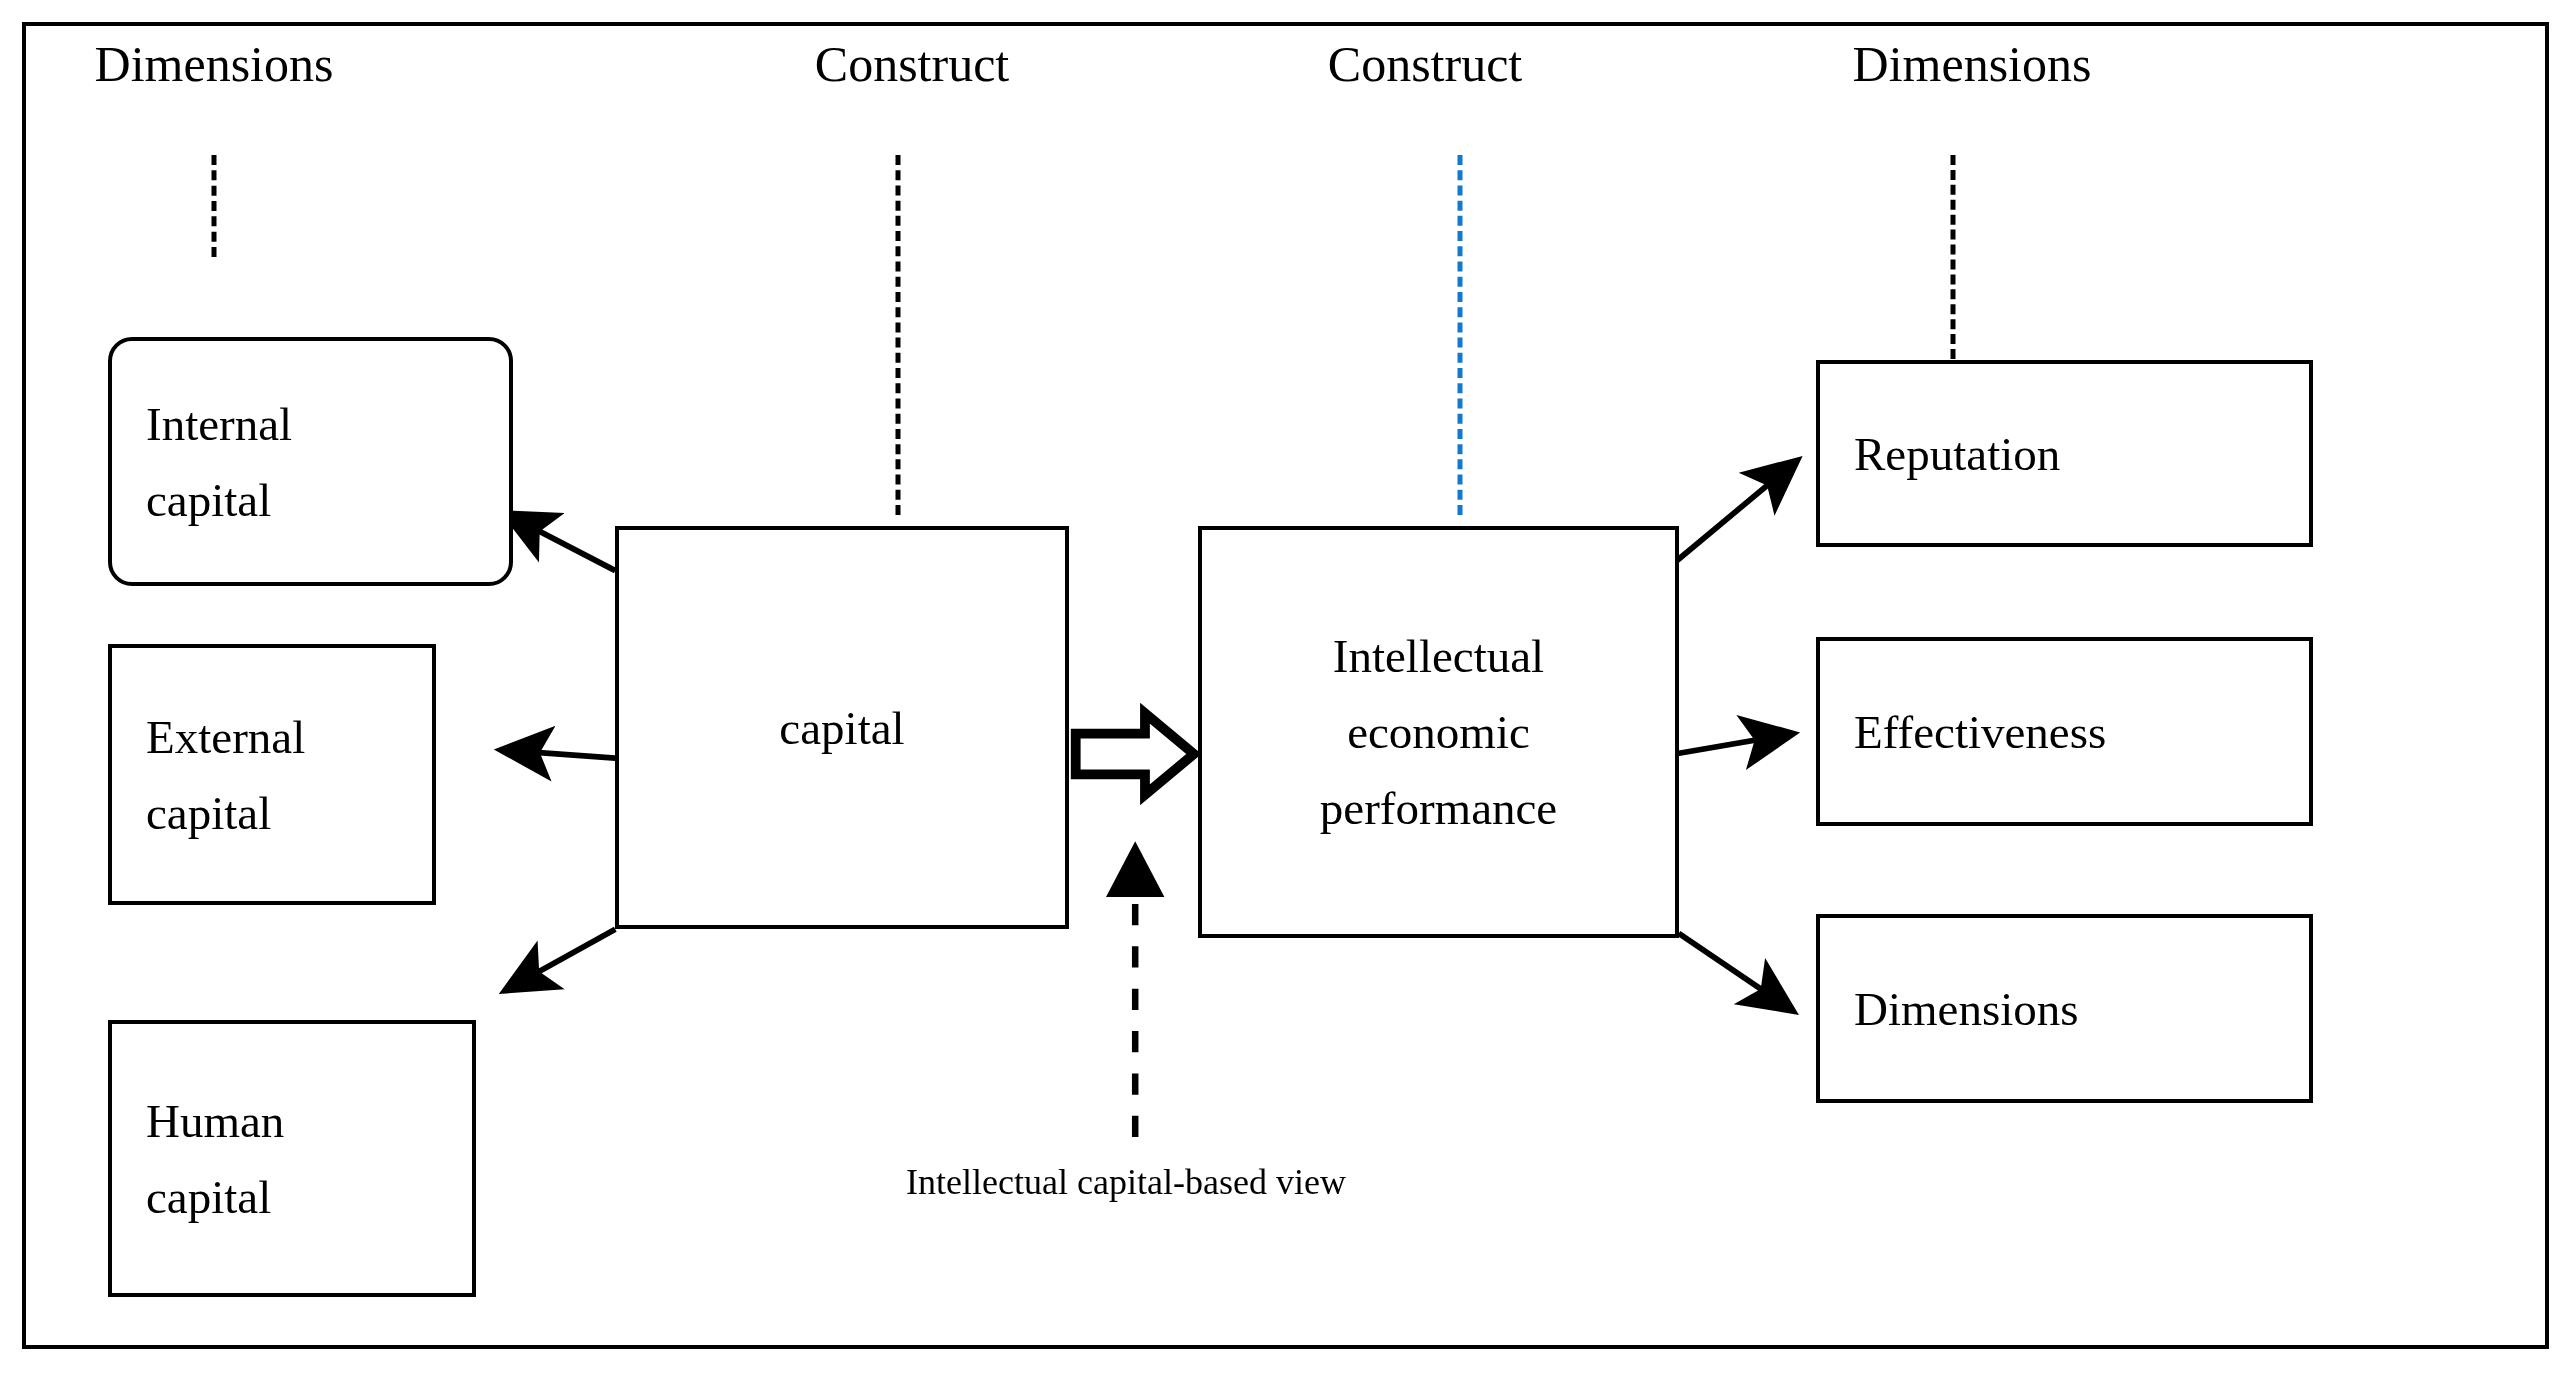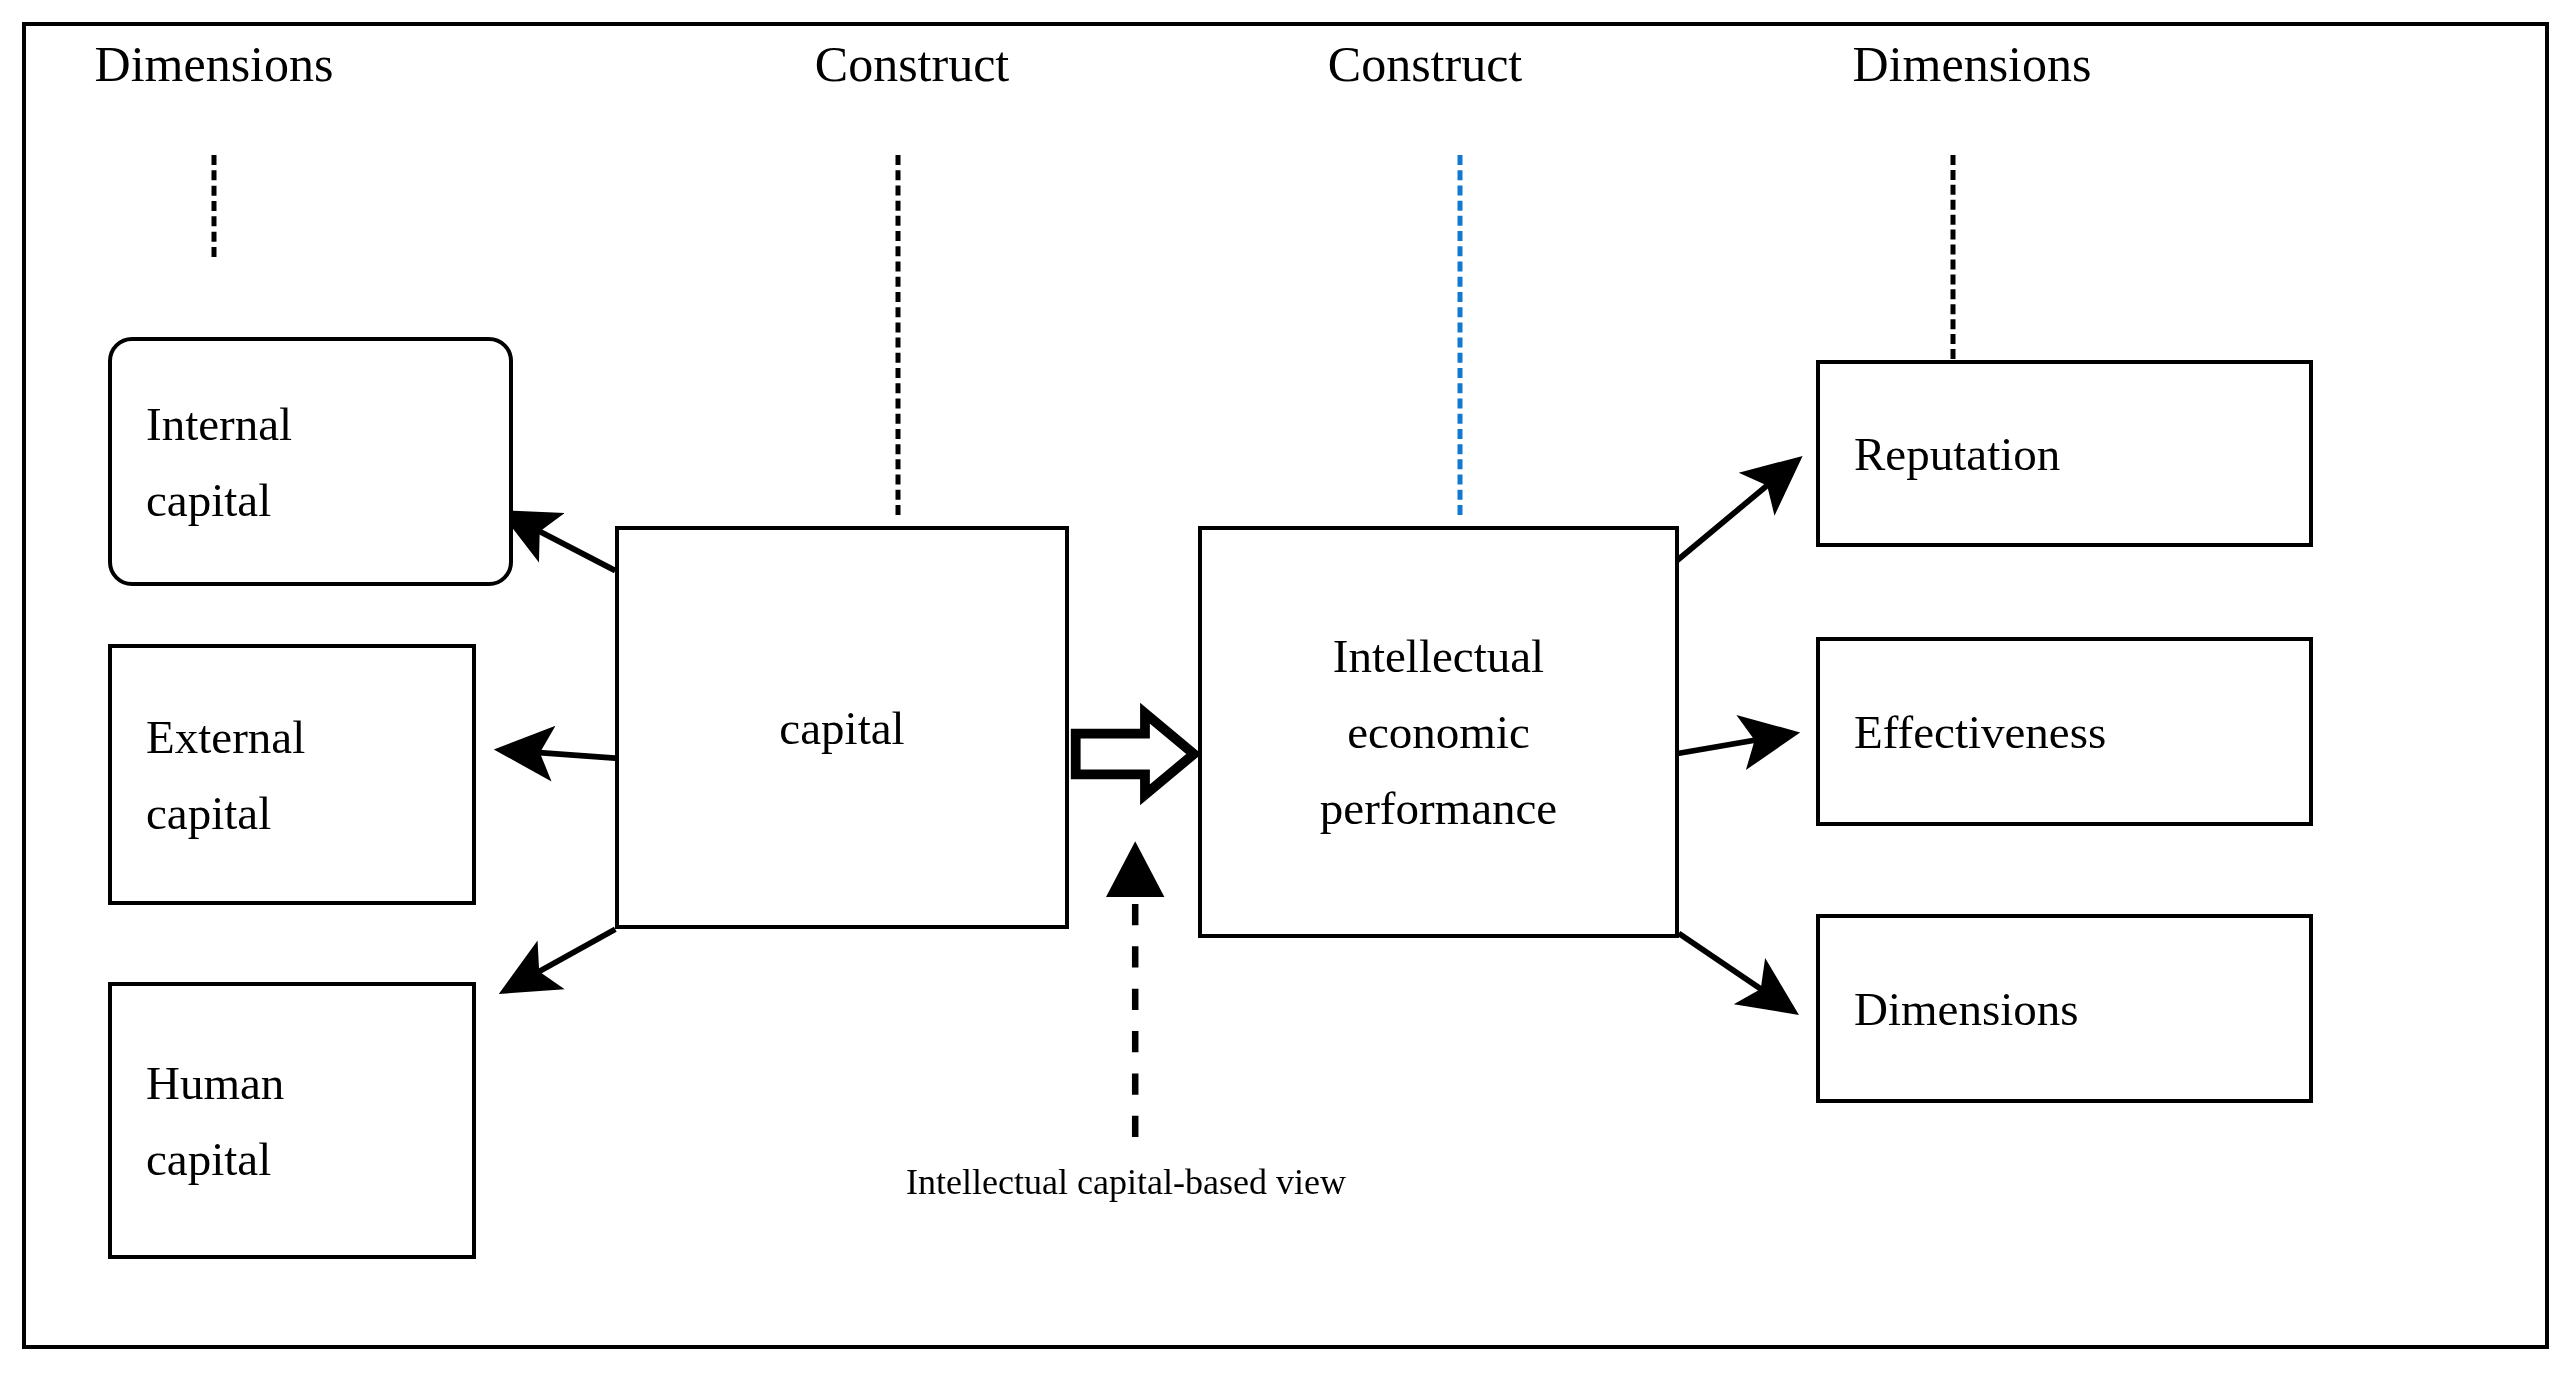--- a/index.html
+++ b/index.html
@@ -132,28 +132,28 @@
     <line x1="1393" y1="1395" x2="1393" y2="1040" stroke="#000000" stroke-width="8" stroke-dasharray="26 26" marker-end="url(#arrowUp)"></line>
   </svg>
 
   <div class="node left-align" style="left:108px; top:337px; width:405px; height:249px;border-radius:24px;">
     <div class="txt">
       <div>Internal</div>
       <div>capital</div>
     </div>
   </div>
 
-  <div class="node left-align" style="left:108px; top:644px; width:368px; height:261px;">
+  <div class="node left-align" style="left:108px; top:644px; width:328px; height:261px;">
     <div class="txt">
       <div>External</div>
       <div>capital</div>
     </div>
   </div>
 
-  <div class="node left-align" style="left:108px; top:982px; width:368px; height:277px;">
+  <div class="node left-align" style="left:108px; top:1020px; width:368px; height:277px;">
     <div class="txt">
       <div>Human</div>
       <div>capital</div>
     </div>
   </div>
 
   <div class="node center-align" style="left:615px; top:526px; width:454px; height:403px;">
     <div class="txt">
       <div>capital</div>
     </div>

